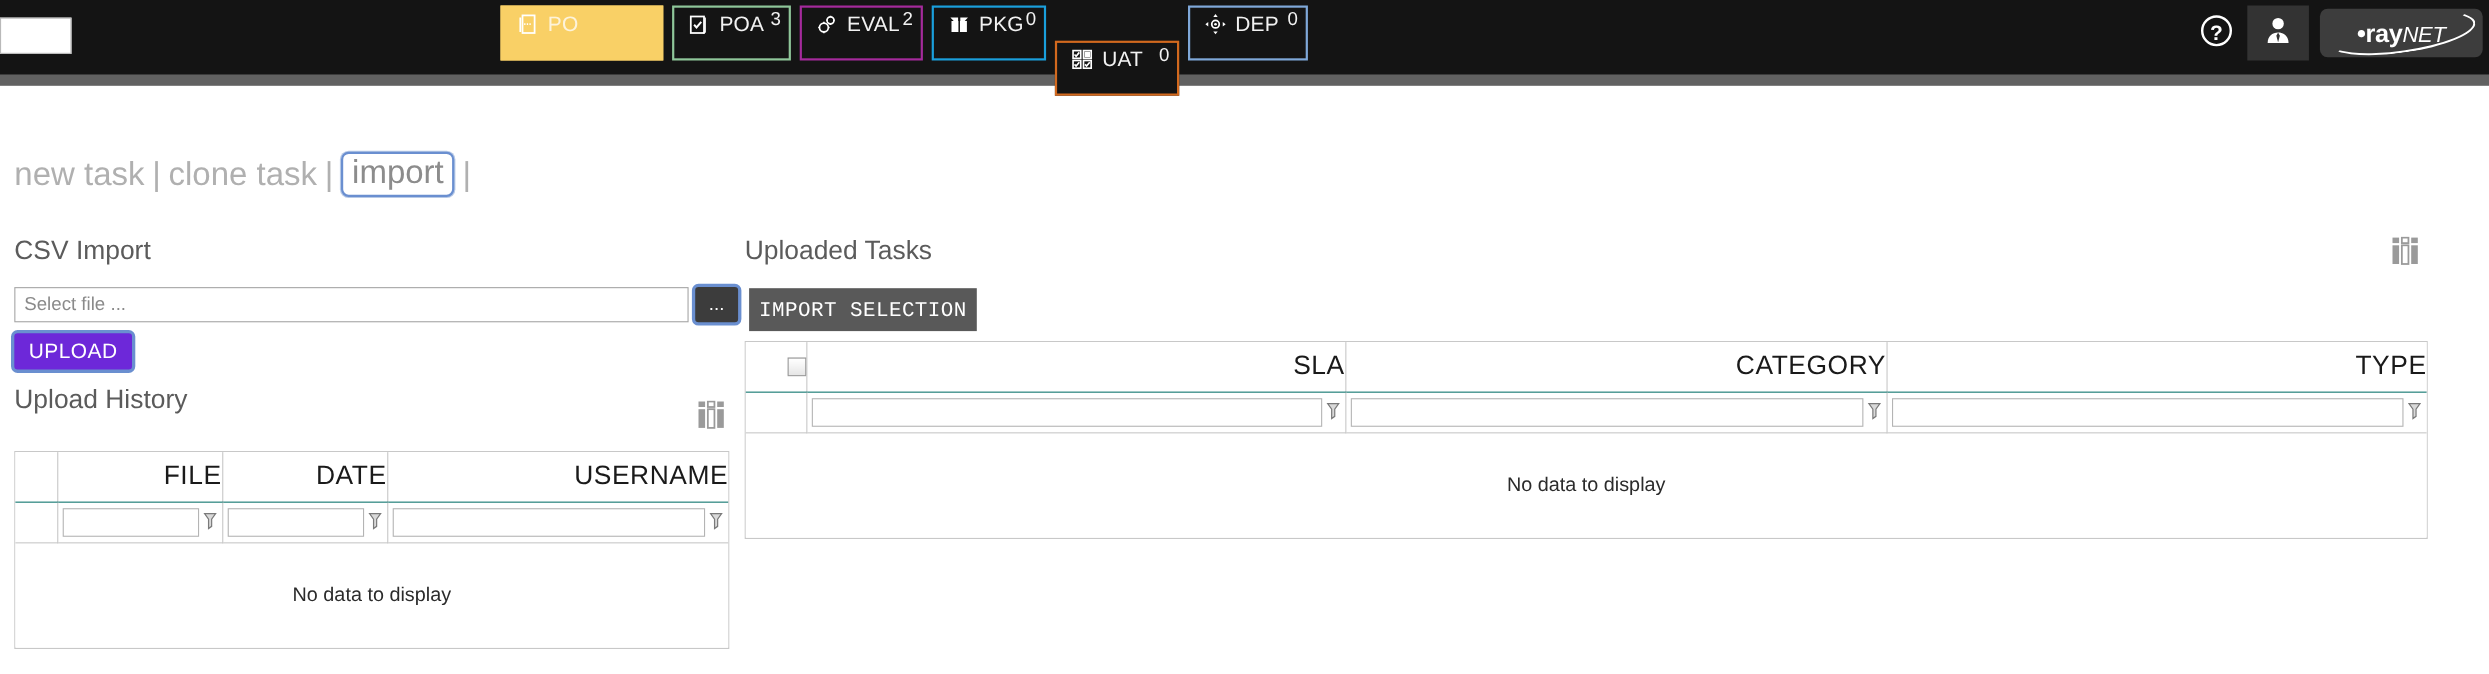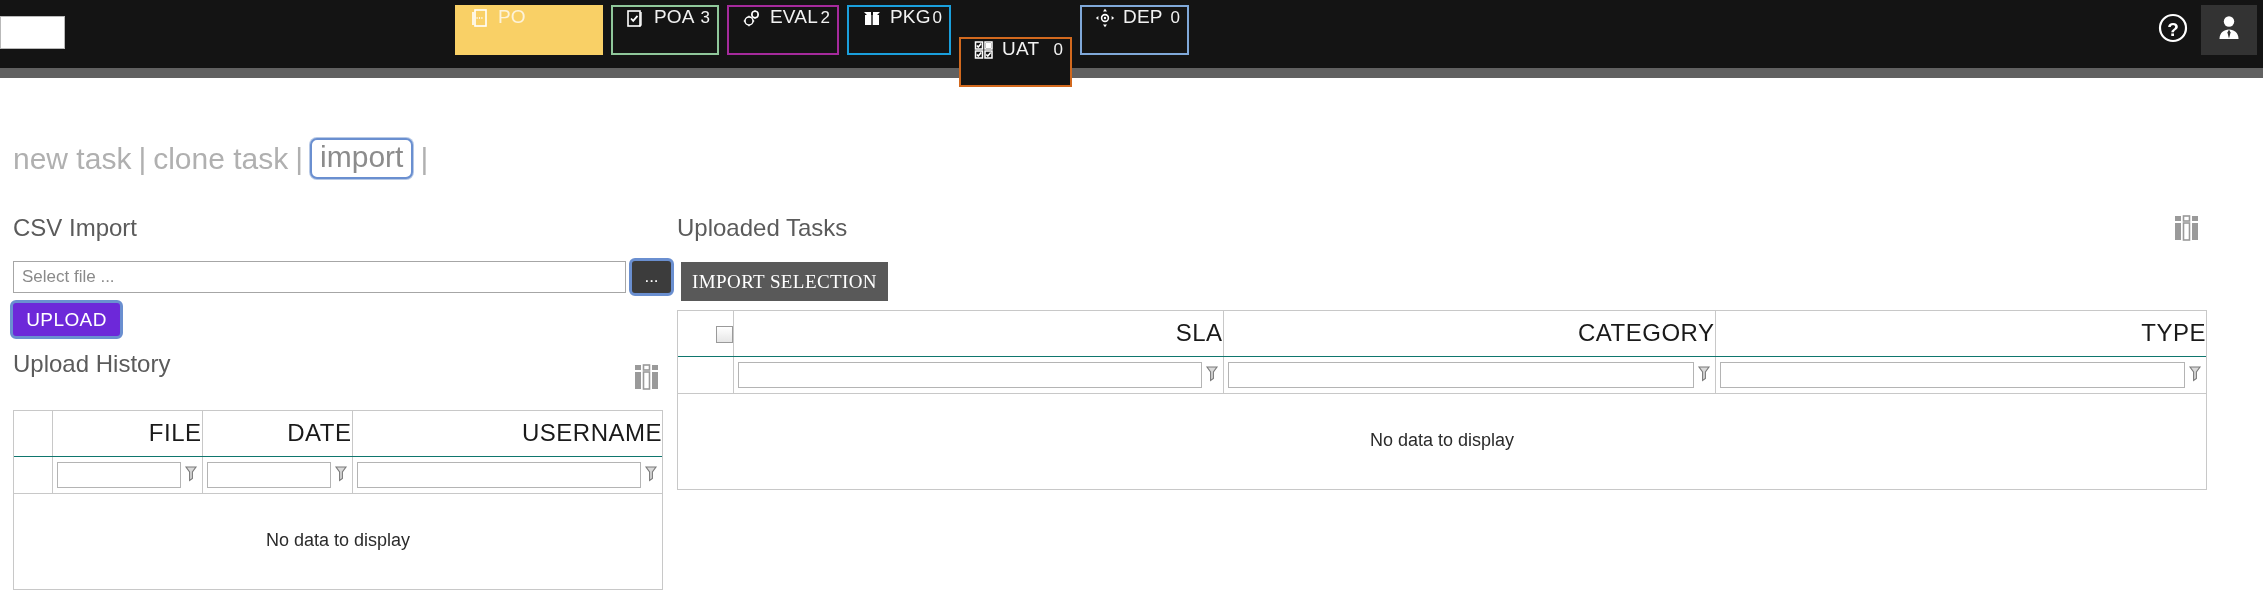--- a/index.html
+++ b/index.html
@@ -33,21 +33,21 @@
     display: flex;
     align-items: flex-start;
     gap: 8px;
   }
   .nav-tab {
     position: relative;
     height: 50px;
     background: #141414;
     border: 2px solid #888;
     display: flex;
-    align-items: flex-start;
+    align-items: center;
     padding: 0 14px 16px 12px;
     cursor: pointer;
     min-width: 100px;
   }
   .nav-tab.active {
     background: #f9d066;
     border-color: #f9d066;
   }
   .nav-tab .tab-icon {
     width: 22px; height: 22px;
@@ -429,20 +429,24 @@
       </span>
     </div>
     <div id="user-button">
       <span>
         <svg width="30" height="30" viewBox="0 0 30 30">
           <circle cx="15" cy="8.5" r="5.2" fill="#ffffff"></circle>
           <path d="M5.5 26 c0-6 4.2-9.5 9.5-9.5 s9.5 3.5 9.5 9.5 z" fill="#ffffff"></path>
           <path d="M15 16.5 l-1.6 3 l1.6 6 l1.6 -6 z" fill="#333333"></path>
         </svg>
       </span>
+    </div>
+    <div id="brand-logo">
+      <span class="brand-swoosh"></span>
+      <span class="brand-text"><span>•</span><span>ray</span><span class="net">NET</span></span>
     </div>
   </div>
 </div>
 <div id="header-underline"></div>
 
 <div id="subnav">
   <span class="navlink">new task</span>
   <span class="navsep">|</span>
   <span class="navlink">clone task</span>
   <span class="navsep">|</span>
@@ -537,21 +541,21 @@
     <rect x="9.5" y="1" width="6" height="5" fill="none" stroke="#9a9a9a" stroke-width="1.6"></rect>
     <rect x="18" y="1" width="6" height="5" fill="#9a9a9a"></rect>
     <rect x="1" y="8" width="6" height="17" fill="#9a9a9a"></rect>
     <rect x="9.5" y="8" width="6" height="17" fill="none" stroke="#9a9a9a" stroke-width="1.6"></rect>
     <rect x="18" y="8" width="6" height="17" fill="#9a9a9a"></rect>
   </svg>
 </div>
 
 <button style="position:absolute;left:681px;top:262px;width:207px;height:39px;background:#595959;
                color:#ffffff;border:none;font-size:19px;letter-spacing:.4px;cursor:pointer;
-               font-family:Liberation Serif, serif;">IMPORT SELECTION</button>
+               font-family:Liberation Mono, monospace;">IMPORT SELECTION</button>
 
 <div class="grid" id="uploaded-tasks-grid">
   <table>
     <colgroup>
       <col style="width:55px">
         <col style="width:490px">
         <col style="width:492px">
         <col>
     </colgroup>
     <thead>

